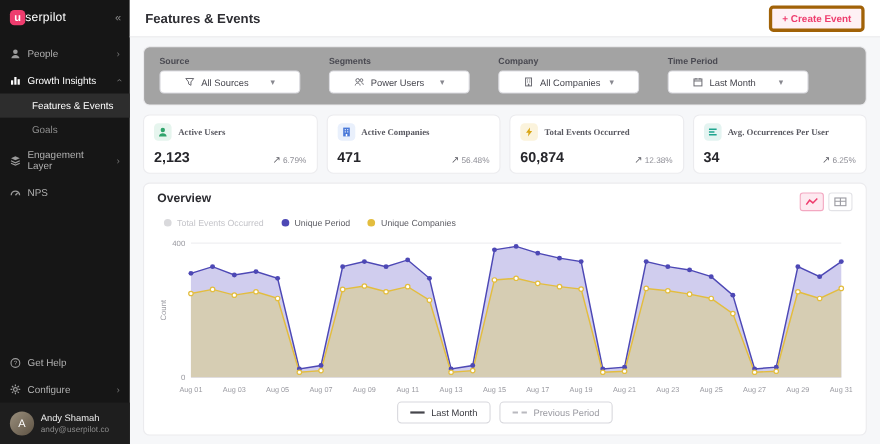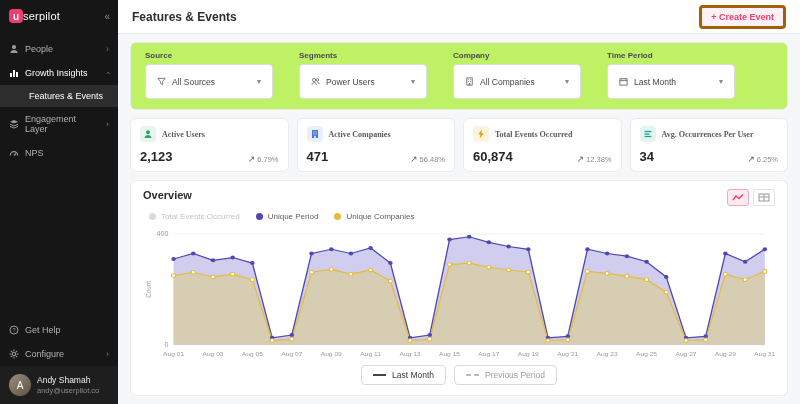--- a/index.html
+++ b/index.html
@@ -28,23 +28,23 @@
   .user-name { font-size:8.5px; color:#eee; line-height:1.25; }
   .user-email { font-size:7.5px; color:#8b8b8b; }
 
   
   .main { flex:1; display:flex; flex-direction:column; min-width:0; }
   .topbar { height:34px; background:#fff; border-bottom:1px solid #e9e9ec; display:flex; align-items:center; padding:0 14px; flex-shrink:0; }
   .page-title { font-size:12px; font-weight:bold; color:#2e2e33; }
   .create-btn { margin-left:auto; background:#fff; border:3px solid #a16207; color:#ee3d6e; font-size:9px; padding:4px 9px; border-radius:4px; cursor:pointer; font-weight:bold; background:#fef1f5; }
   .content { flex:1; padding:8px 12px; display:flex; flex-direction:column; min-height:0; }
 
-  .filters-card { background:#bef264; border:1px solid #ebebee; border-radius:6px; padding:8px 14px 10px; display:flex; gap:26px; margin-bottom:8px;align-items:center; }
+  .filters-card { background:#a3a3a3; border:1px solid #ebebee; border-radius:6px; padding:8px 14px 10px; display:flex; gap:26px; margin-bottom:8px;align-items:center; }
   .filter-label { font-size:8px; font-weight:bold; color:#4a4a52; margin-bottom:4px; }
-  .select { width:128px; height:35px; border:1px solid #dcdce1; border-radius:4px; display:flex; align-items:center; gap:6px; padding:0 11px; font-size:8.5px; color:#45454d; cursor:pointer; background:#fff; }
+  .select { width:128px; height:21px; border:1px solid #dcdce1; border-radius:4px; display:flex; align-items:center; gap:6px; padding:0 22px; font-size:8.5px; color:#45454d; cursor:pointer; background:#fff; }
   .select .caret { margin-left:auto; font-size:8px; color:#88888f; }
   .select svg { flex-shrink:0; }
 
   .stats-row { display:flex; gap:8px; margin-bottom:8px; }
   .stat-card { flex:1; background:#fff; border:1px solid #ebebee; border-radius:6px; padding:7px 9px; }
   .stat-head { display:flex; align-items:center; gap:6px; margin-bottom:7px; }
   .stat-icon { width:16px; height:16px; border-radius:4px; display:flex; align-items:center; justify-content:center; flex-shrink:0; }
   .stat-label { font-size:8px; font-weight:bold; color:#5a5a62;font-family:Liberation Serif, serif; }
   .stat-valrow { display:flex; align-items:flex-end; }
   .stat-value { font-size:13px; font-weight:bold; color:#26262b; }
@@ -98,20 +98,21 @@
         <svg width="10" height="10" viewBox="0 0 10 10">
             <rect x="1" y="5" width="2" height="4" fill="#fff"></rect>
             <rect x="4" y="2" width="2" height="7" fill="#fff"></rect>
             <rect x="7" y="4" width="2" height="5" fill="#fff"></rect>
           </svg>
         <span>Growth Insights</span>
         <span class="chev chev-up">›</span>
       </div>
 
       <div class="sub-item selected">Features &amp; Events</div>
+      <div class="sub-item">Goals</div>
 
       <div class="nav-item">
         <svg width="10" height="10" viewBox="0 0 10 10">
             <path d="M5 1l4 1.8-4 1.8-4-1.8z" fill="#9b9b9b"></path>
             <path d="M1 5.2l4 1.8 4-1.8" fill="none" stroke="#9b9b9b" stroke-width="1"></path>
             <path d="M1 7.3l4 1.8 4-1.8" fill="none" stroke="#9b9b9b" stroke-width="1"></path>
           </svg>
         <span>Engagement Layer</span>
         <span class="chev chev-right">›</span>
       </div>

